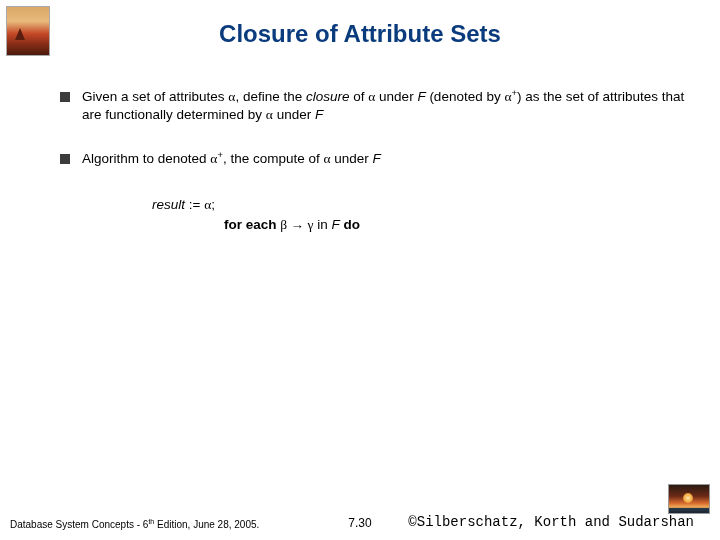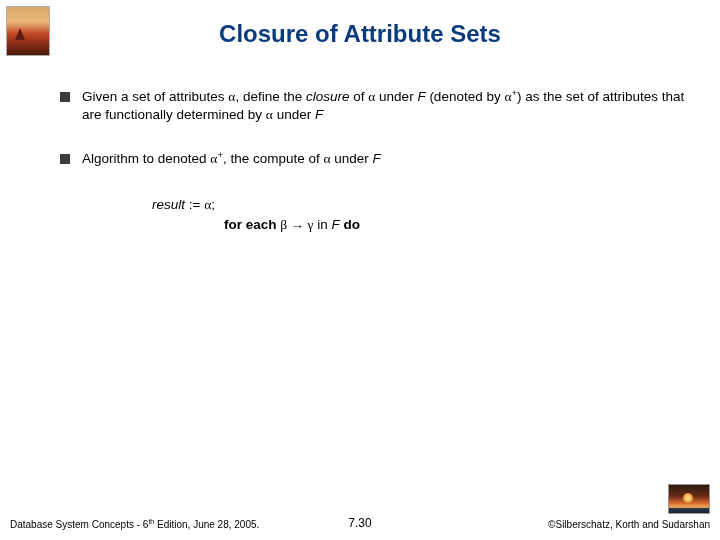--- a/index.html
+++ b/index.html
@@ -84,23 +84,24 @@
     position: absolute;
     bottom: 10px;
     left: 50%;
     transform: translateX(-50%);
     font-size: 12px;
     color: #000;
   }
   .footer-right {
     position: absolute;
     bottom: 10px;
-    right: 10px;
-    font-size: 10px;
+    right: 26px;
+    font-size: 14px;
     color: #000;
+    font-family: Liberation Mono, monospace;
   }
   .logo-br {
     position: absolute;
     bottom: 26px;
     right: 10px;
     width: 42px;
     height: 30px;
     background: linear-gradient(to bottom, #2a1a12 0%, #6b2a16 40%, #d96a2e 65%, #f2b05a 80%, #2b3a4a 82%, #1a2532 100%);
     border: 1px solid #999;
   }

